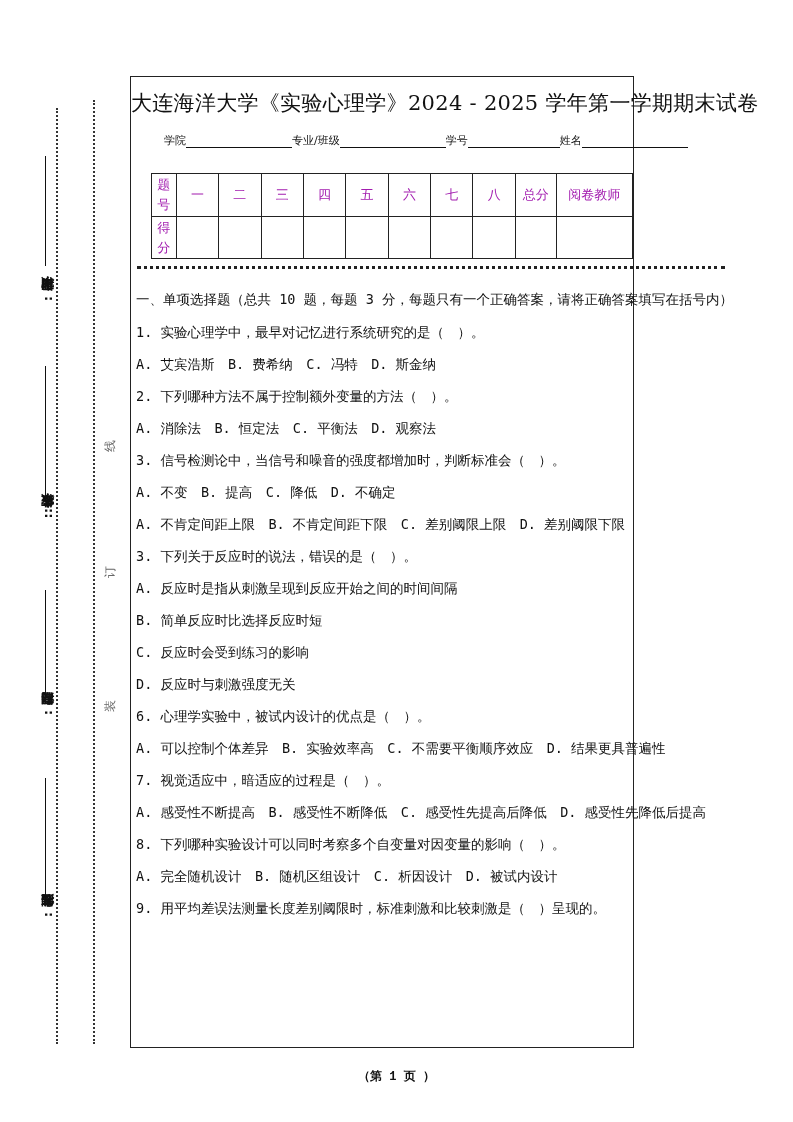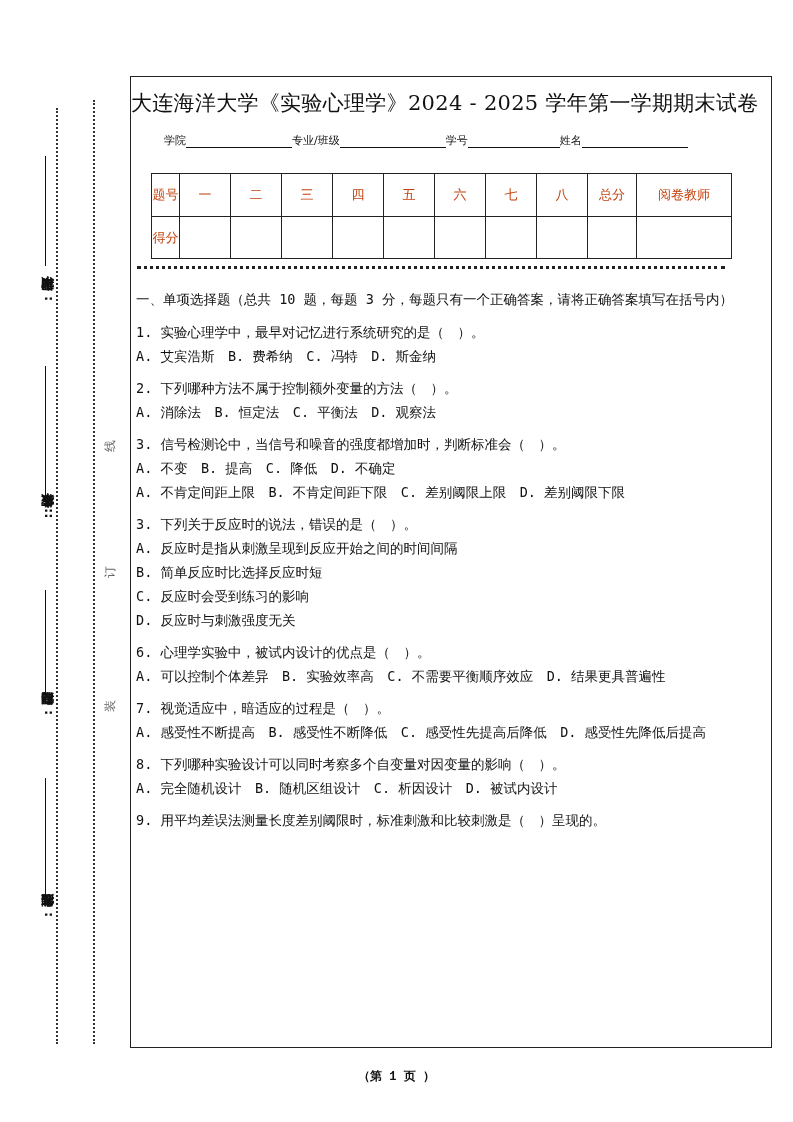--- a/index.html
+++ b/index.html
@@ -13,48 +13,48 @@
   .dot-line.inner { left:93px; top:100px; height:944px; }
   .margin-label { position:absolute; left:38px; width:20px;
                   font-family:"DejaVu Sans","Liberation Sans",sans-serif; font-weight:bold;
                   font-size:13px; writing-mode:vertical-rl; transform:rotate(180deg);
                   white-space:nowrap; line-height:20px; }
   .margin-rule { position:absolute; left:45px; width:0; border-left:1.3px solid #111; }
   .bind-char { position:absolute; left:86px; width:16px; font-size:12px; color:#666;
                writing-mode:vertical-rl; transform:rotate(-90deg); background:#fff; text-align:center; line-height:16px; }
 
   
-  .frame { position:absolute; left:130px; top:76px; width:642px; height:972px;
+  .frame { position:absolute; left:130px; top:76px; width:504px; height:972px;
            border:1.2px solid #222; box-sizing:border-box; }
   .title { position:absolute; left:0; top:12px; width:614px; text-align:center;
            font-size:21px; letter-spacing:0.3px; white-space:nowrap; }
   .info-row { position:absolute; left:33px; top:56px; font-size:12px; white-space:nowrap;
               font-family:"DejaVu Sans","Liberation Sans",sans-serif; display:flex; align-items:flex-end; }
   .info-row .lbl { font-size:11px; }
   .info-row .blank { display:inline-block; border-bottom:1px solid #111; height:13px; }
 
   table.score { position:absolute; left:20px; top:96px; border-collapse:collapse;
-                font-family:"DejaVu Sans","Liberation Sans",sans-serif; font-size:13px; color:#c2410c; }
+                font-family:"DejaVu Sans","Liberation Sans",sans-serif; font-size:13px; color:#a21caf; }
   table.score td { border:1px solid #222; text-align:center; padding:0; }
   table.score tr.head td { height:42px; }
   table.score tr.body td { height:41px;margin-left:20px; }
   table.score td.first { width:27px; font-size:13px; line-height:20px; }
   table.score td.num { width:50px; }
   table.score td.total { width:48px; }
   table.score td.teacher { width:94px; line-height:20px; }
 
   .dotted-sep { position:absolute; left:6px; top:189px; width:588px; height:0;
                 border-top:3px dotted #222; }
 
   .content { position:absolute; left:5px; top:212px; width:606px;
              font-family:"DejaVu Sans Mono","Liberation Mono",monospace; font-size:13.5px; }
   .p { line-height:20px; margin:0; }
   .section-head { line-height:21px; }
   .q { margin-top:12px; }
-  .opt { margin-top:4px; }
+  .opt { margin-top:12px; }
   .wrap2 { line-height:20px; }
 
   .footer { position:absolute; top:1068px; left:0; width:793px; text-align:center;
             font-family:Liberation Mono, monospace; font-weight:bold; font-size:12px; }
 </style>
 </head>
 <body>
 
 <div class="margin-col">
   <div class="dot-line outer"></div>

